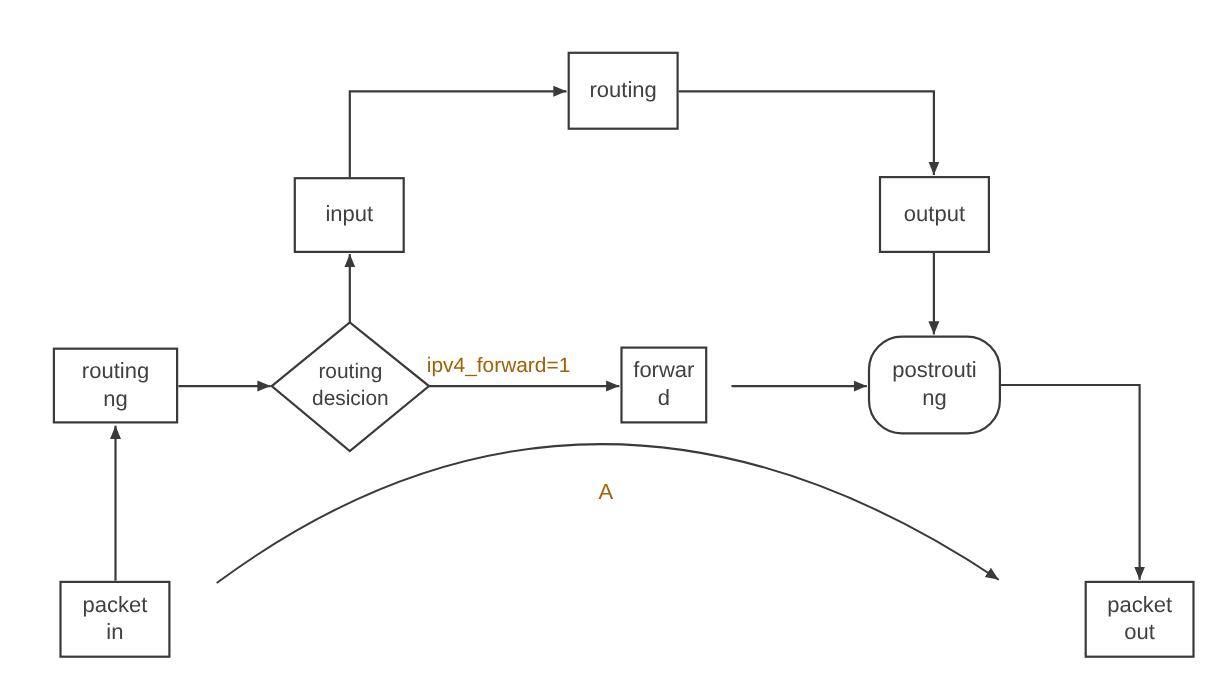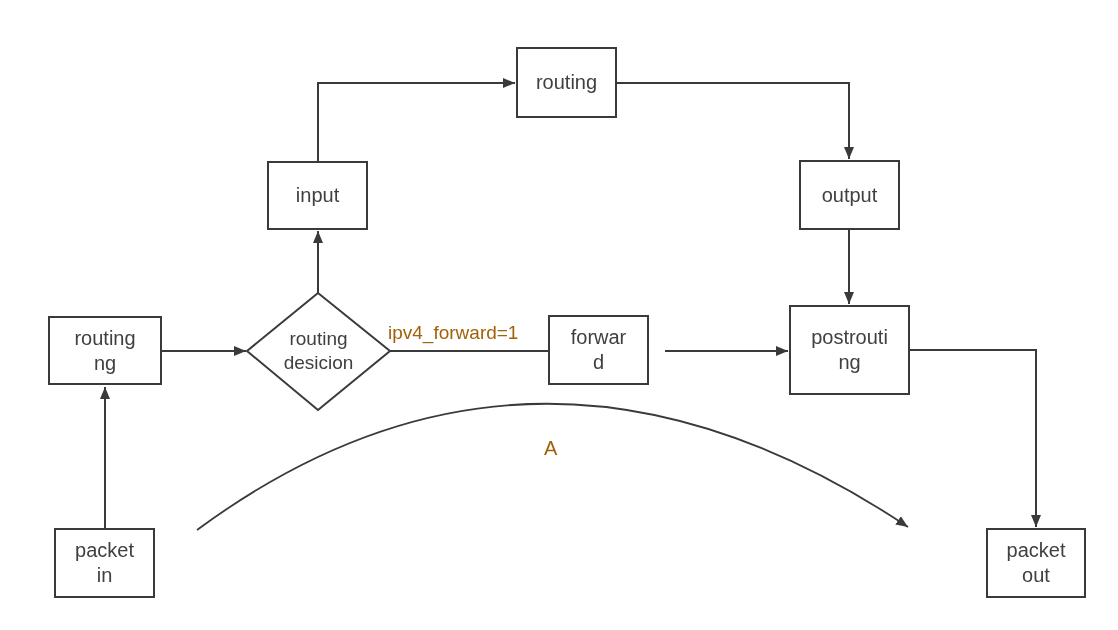--- a/index.html
+++ b/index.html
@@ -99,26 +99,26 @@
 
   <div class="node" style="left:799px; top:160px; width:101px; height:70px;">
     <span>output</span>
   </div>
 
   <div class="node" style="left:48px; top:316px; width:114px; height:69px;">
     <span>routing
 ng</span>
   </div>
 
-  <div class="node" style="left:548px; top:315px; width:101px; height:70px;">
+  <div class="node" style="left:564px; top:315px; width:79px; height:70px;">
     <span>forwar
 d</span>
   </div>
 
-  <div class="node" style="left:789px; top:305px; width:121px; height:90px;">
+  <div class="node" style="left:789px; top:305px; width:121px; height:90px;border-radius:31px;">
     <span>postrouti
 ng</span>
   </div>
 
   <div class="node" style="left:54px; top:528px; width:101px; height:70px;">
     <span>packet
 in</span>
   </div>
 
   <div class="node" style="left:986px; top:528px; width:100px; height:70px;">

